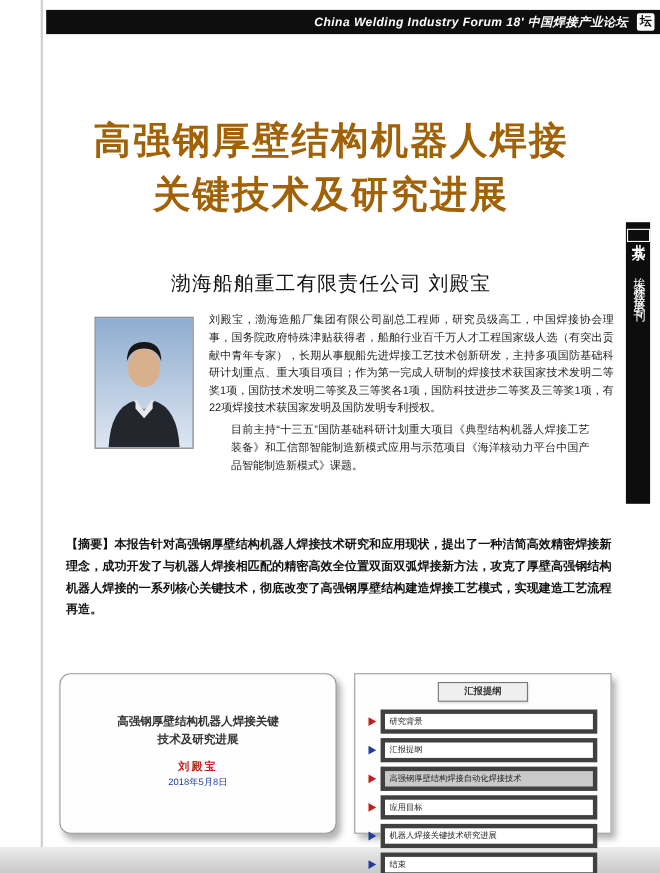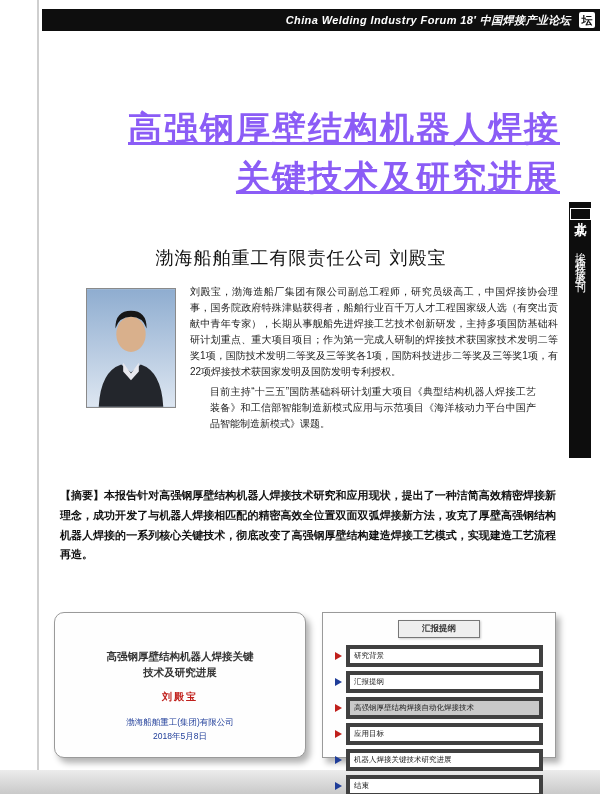--- a/index.html
+++ b/index.html
@@ -43,22 +43,22 @@
     color:#fff; writing-mode:vertical-rl; text-orientation:upright;
     font-size:12px; font-weight:bold; letter-spacing:2px;
     border:1px solid #fff; padding:3px 1px;
   }
   .side-vert {
     color:#fff; writing-mode:vertical-rl; text-orientation:upright;
     font-size:11px; letter-spacing:5px;
   }
   .article-title {
     position:absolute; left:42px; right:40px; top:104px;
-    text-align:right; font-weight:900; font-size:34px;
-    line-height:1.45; letter-spacing:2px; color:#8b5cf6;text-decoration:underline;
+    text-align:center; font-weight:900; font-size:34px;
+    line-height:1.45; letter-spacing:2px; color:#a16207;
   }
   .author-line {
     position:absolute; left:42px; right:40px; top:246px;
     text-align:center; font-size:18px; letter-spacing:1px; color:#111;
   }
   .author-photo {
     position:absolute; left:86px; top:288px; width:90px; height:120px;
     border:1px solid #8a8a8a; overflow:hidden; background:#b9cadd;
   }
   .author-photo svg { display:block; width:100%; height:100%; }
@@ -154,21 +154,20 @@
 <div class="abstract">【摘要】本报告针对高强钢厚壁结构机器人焊接技术研究和应用现状，提出了一种洁简高效精密焊接新理念，成功开发了与机器人焊接相匹配的精密高效全位置双面双弧焊接新方法，攻克了厚壁高强钢结构机器人焊接的一系列核心关键技术，彻底改变了高强钢厚壁结构建造焊接工艺模式，实现建造工艺流程再造。</div>
 
 <div class="slides">
 
   <div class="slide slide-left">
     <div class="st">
       <span>高强钢厚壁结构机器人焊接关键</span><br>
       <span>技术及研究进展</span>
     </div>
     <div class="presenter">刘殿宝</div>
-    <div class="company">渤海船舶重工(集团)有限公司</div>
     <div class="sdate">2018年5月8日</div>
   </div>
 
   <div class="slide slide-right">
     <div class="outline-header">汇报提纲</div>
     <div class="outline-item">
       <span class="tri"></span>
       <span class="outline-label">研究背景</span>
     </div>
     <div class="outline-item">

